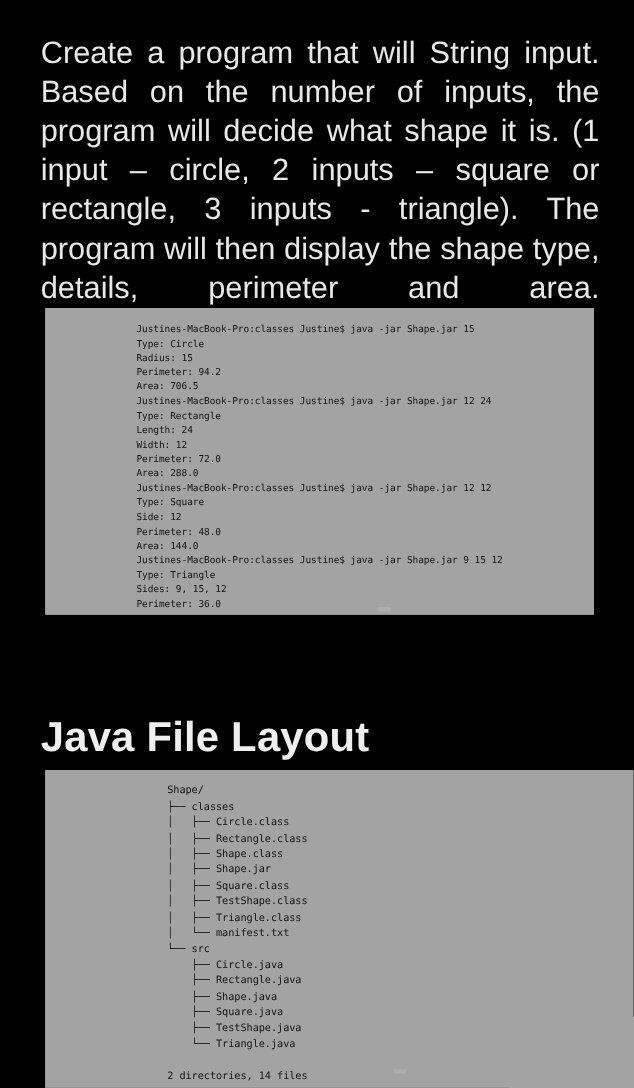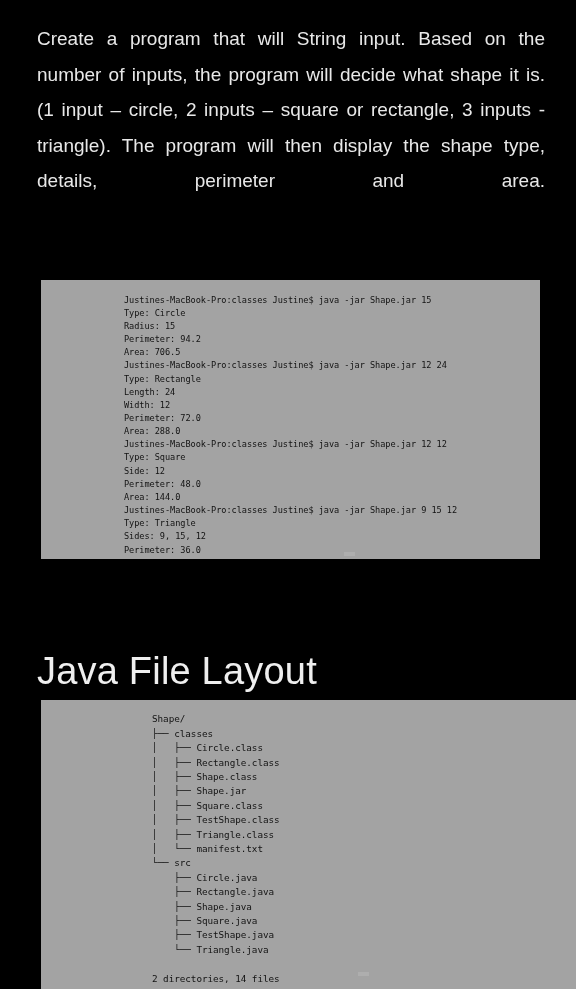--- a/index.html
+++ b/index.html
@@ -16,21 +16,21 @@
   }
 
   
   .intro {
     position: absolute;
     left: 37px;
     top: 2px;
     width: 508px;
     color: #e8e8e8;
     font-family: "Liberation Sans", sans-serif;
-    font-size: 19px;
+    font-size: 28px;
     line-height: 35.6px;
     text-align: justify;
     text-justify: inter-word;
     letter-spacing: 0px;
     -webkit-font-smoothing: antialiased;
   }
   .intro::after {
     content: "";
     display: inline-block;
     width: 100%;
@@ -99,21 +99,21 @@
     height: 4px;
   }
 
   
   .section-heading {
     position: absolute;
     left: 37px;
     top: 616px;
     color: #efefef;
     font-family: "Liberation Sans", sans-serif;
-    font-weight: normal;
+    font-weight: bold;
     font-size: 38px;
     line-height: 46px;
     letter-spacing: 0.2px;
     -webkit-font-smoothing: antialiased;
   }
 </style>
 </head>
 <body>
 
 <p class="intro">Create a program that will String input. Based on the number of inputs, the program will decide what shape it is. (1 input – circle, 2 inputs – square or rectangle, 3 inputs - triangle). The program will then display the shape type, details, perimeter and area.</p>

